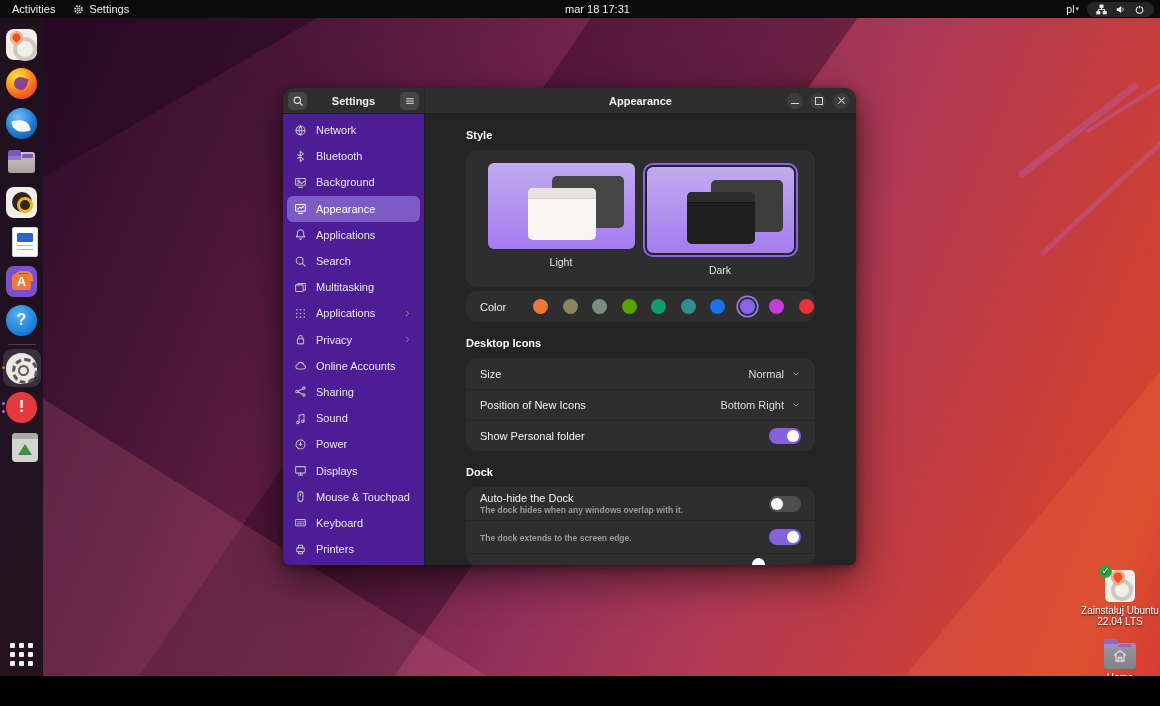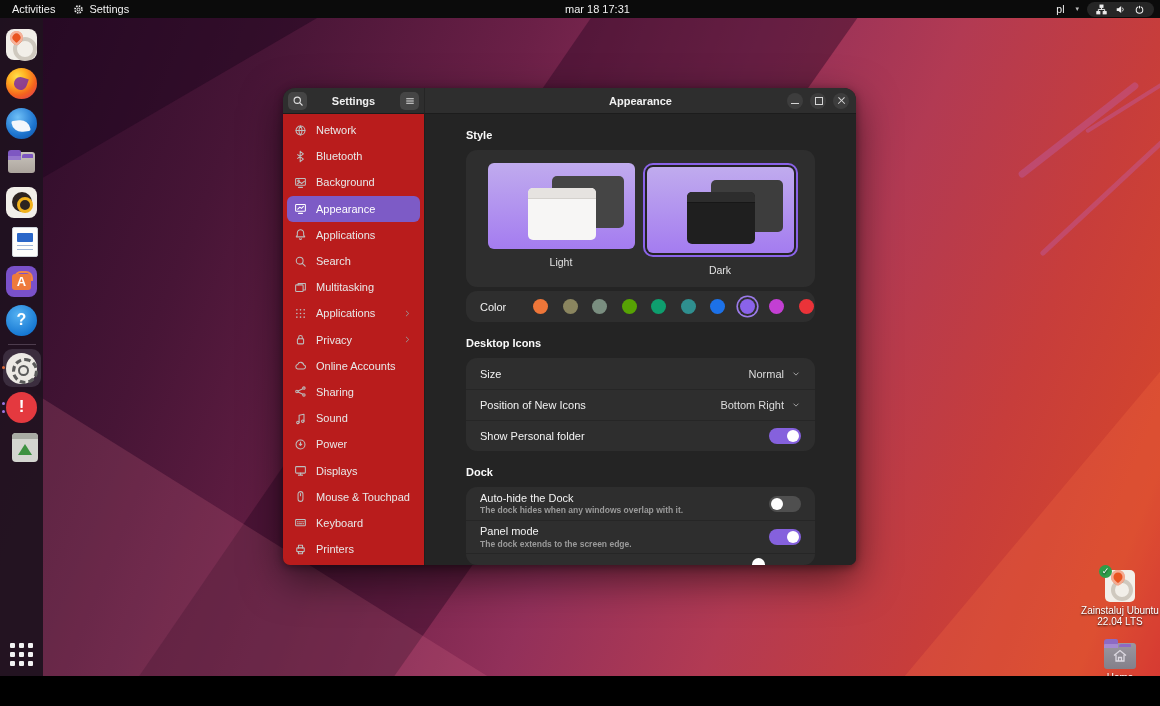--- a/index.html
+++ b/index.html
@@ -20,21 +20,21 @@
   .wp-s2 { left:1108px; top:95px; width:5px; height:190px; transform:rotate(47deg); }
   .wp-s3 { left:1135px; top:40px; width:4px; height:120px; transform:rotate(58deg); }
 
   
   .topbar { position:absolute; left:0; top:0; width:1160px; height:18px; background:#0b0b0b;
     display:flex; align-items:center; color:#f1f1f1; font-size:11px; z-index:50; }
   .tb-left { display:flex; align-items:center; gap:18px; margin-left:12px; }
   .tb-app { display:flex; align-items:center; gap:5px; }
   .tb-clock { position:absolute; left:0; right:0; text-align:center; pointer-events:none;margin-left:35px; }
   .tb-right { margin-left:auto; display:flex; align-items:center; gap:8px; margin-right:6px; }
-  .tb-kbd { display:flex; align-items:center; gap:11px; font-size:10.5px; }
+  .tb-kbd { display:flex; align-items:center; gap:1px; font-size:10.5px; }
   .tb-kbd .caret { font-size:7px; color:#bbb; }
   .tb-pill { display:flex; align-items:center; gap:8px; background:#262626; border-radius:9px; padding:2px 9px; height:15px; }
   .tb-ic svg { display:block; }
 
   
   .dock { position:absolute; left:0; top:18px; bottom:0; width:43px; background:rgba(32,18,32,.95); z-index:40;
     display:flex; flex-direction:column; align-items:center; padding-top:7px; }
   .dock-item { width:38px; height:38px; display:flex; align-items:center; justify-content:center; position:relative; margin-bottom:1.5px; }
   .dock-sep { width:28px; height:1px; background:#4d3c4d; margin:3px 0 4px; }
   .dock-item.active { background:#3b2d3e; border-radius:9px; }
@@ -93,21 +93,21 @@
   .hb-btn { width:19px; height:18px; background:#454545; border-radius:5px; display:flex; align-items:center; justify-content:center; }
   .hb-title { font-size:11px; font-weight:bold; color:#f0f0f0; }
   .hb-right { justify-content:center; position:relative; }
   .win-controls { position:absolute; right:7px; display:flex; gap:7px; }
   .wc { width:16px; height:16px; border-radius:50%; background:#3d3d3d; position:relative; }
   .wc-min::before { content:""; position:absolute; left:4px; top:10px; width:8px; height:1.5px; background:#d5d5d5; }
   .wc-max::before { content:""; position:absolute; left:4.5px; top:4.5px; width:6px; height:6px; border:1.2px solid #d5d5d5; }
   .wc-close::before,.wc-close::after { content:""; position:absolute; left:3.5px; top:7.3px; width:9px; height:1.4px; background:#d5d5d5; }
   .wc-close::before { transform:rotate(45deg);} .wc-close::after { transform:rotate(-45deg);}
 
-  .sidebar { background:#b91c1c; border-right:1px solid #1e1e1e; padding:3px 4px; overflow:hidden; }
+  .sidebar { background:#4c1d95; border-right:1px solid #1e1e1e; padding:3px 4px; overflow:hidden; }
   .sb-item { height:26.2px; display:flex; align-items:center; gap:9px; padding:0 7px; border-radius:6px; font-size:11px; color:#e8e8e8; }
   .sb-item svg { flex:none; }
   .sb-item .lbl { flex:1; white-space:nowrap; }
   .sb-item.selected { background:#7d5bc6; color:#fff; }
   .sb-chev { color:#9a9a9a; display:flex; }
 
   .content { overflow:hidden; padding:0 41px; background:#242424; }
   .sec-title { font-size:11px; font-weight:bold; color:#fafafa; margin:15px 0 9px; }
   .card { background:#2e2e2e; border-radius:11px; }
   .style-card { padding:13px 17px 11px; display:flex; justify-content:space-between; }
@@ -555,21 +555,20 @@
             <div class="row-text">
               <div class="row-lbl">Auto-hide the Dock</div>
               <div class="row-sub">The dock hides when any windows overlap with it.</div>
             </div>
             <div class="toggle">
               <div class="knob"></div>
             </div>
           </div>
           <div class="row row-2l">
             <div class="row-text">
-              <div class="row-lbl">Panel mode</div>
               <div class="row-sub">The dock extends to the screen edge.</div>
             </div>
             <div class="toggle on">
               <div class="knob"></div>
             </div>
           </div>
           <div class="partial-row">
             <div class="slider-knob"></div>
           </div>
         </div>

